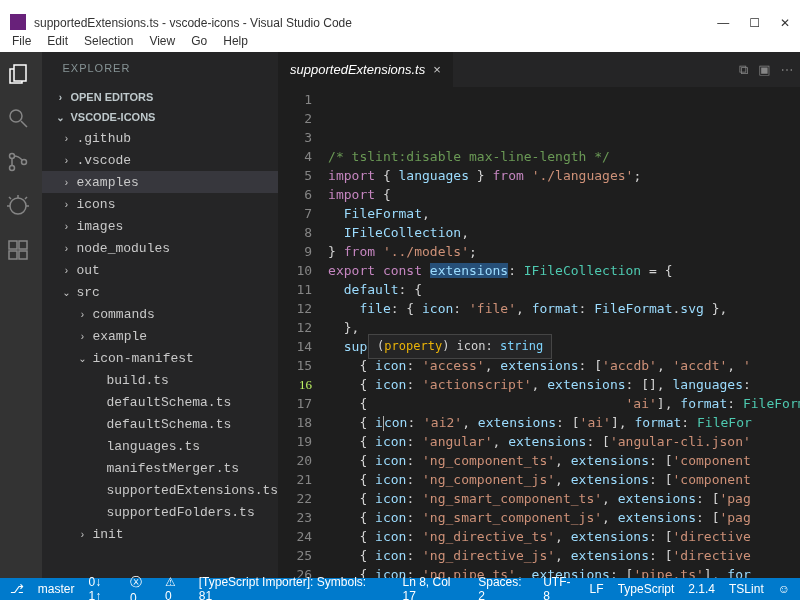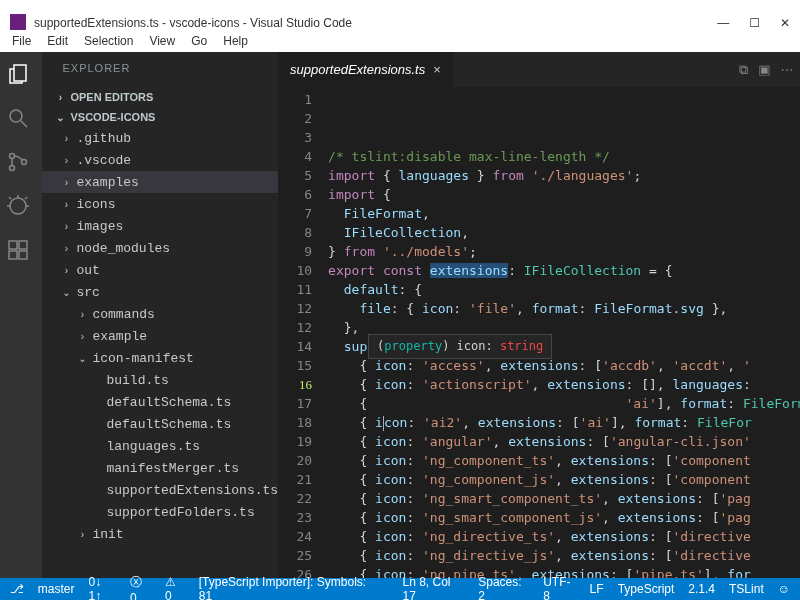--- a/index.html
+++ b/index.html
@@ -30,21 +30,21 @@
 .tab { height:35px; background:#1e1e1e; display:flex; align-items:center; padding:0 12px; color:#fff; font-style:italic; font-size:13px; gap:8px; }
 .tab .x { font-style:normal; color:#ccc; }
 .tab-actions { margin-left:auto; display:flex; gap:10px; padding-right:12px; color:#868686; }
 .code { display:flex; flex:1; font-family:Consolas,monospace; font-size:13px; overflow:hidden; position:relative; }
 .gutter { width:50px; text-align:right; color:#858585; padding-right:16px; line-height:19px; padding-top:3px; }
 .gutter div.cur { color:#bef264;font-family:Liberation Serif, serif; }
 .src { flex:1; line-height:19px; padding-top:3px; white-space:pre; color:#d4d4d4; position:relative; }
 .c-comment{color:#6a9955;} .c-kw{color:#c586c0;} .c-id{color:#9cdcfe;} .c-str{color:#ce9178;} .c-type{color:#4ec9b0;}
 .sel-word{background:#264f78;}
 .hover { position:absolute; background:#252526; border:1px solid #454545; padding:2px 8px; color:#d4d4d4; font-size:12px; left:40px; top:247px; z-index:5; }
-.hover .pk{color:#14b8a6;} .hover .pt{color:#ef4444;}
+.hover .pk{color:#eab308;} .hover .pt{color:#7dd3fc;}
 .cursor { display:inline-block; width:1px; height:15px; background:#aeafad; vertical-align:middle; }
 .statusbar { height:22px; background:#007acc; color:#fff; display:flex; align-items:center; font-size:12px; padding:0 10px; gap:14px; }
 .statusbar .sp { flex:1; }
 .sicon { display:inline-block; }
 svg { display:block; }
 </style>
 </head>
 <body>
 
 <div class="titlebar">

